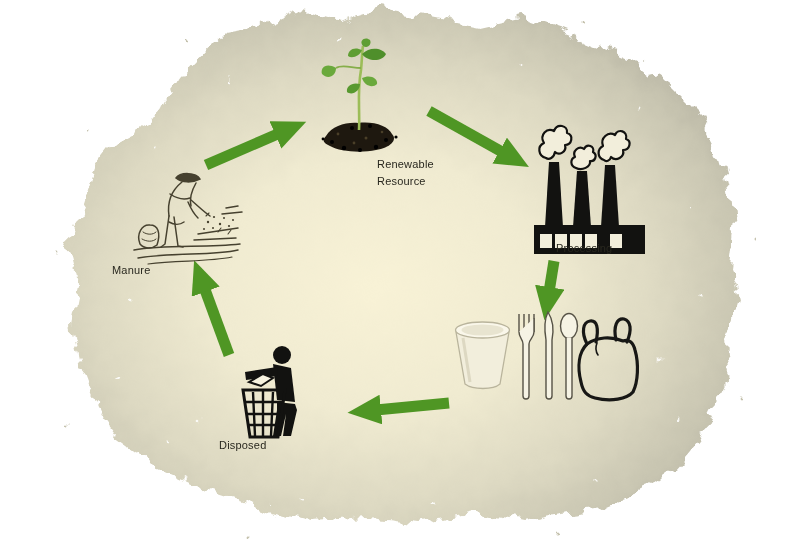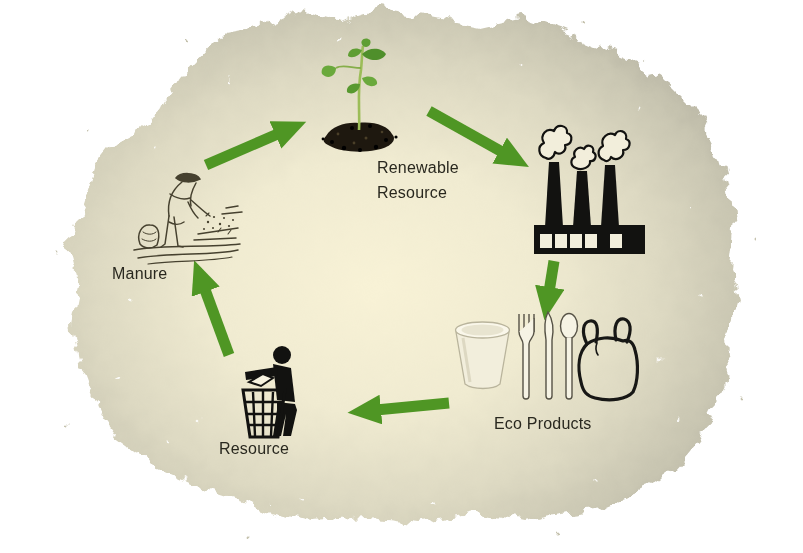--- a/index.html
+++ b/index.html
@@ -1,19 +1,19 @@
 <!DOCTYPE html>
 <html><head>
 <meta charset="utf-8">
 <style>
   html,body{margin:0;padding:0;background:#ffffff;}
   #stage{position:relative;width:803px;height:553px;overflow:hidden;background:#ffffff;
          font-family:"Liberation Sans",sans-serif;}
   #bg-svg{position:absolute;left:0;top:0;}
-  .node-label{position:absolute;color:#29281f;font-size:16px;line-height:1.55;
+  .node-label{position:absolute;color:#29281f;font-size:11px;line-height:1.55;
               letter-spacing:.2px;}
 </style>
 </head>
 <body>
 
 <div id="stage">
 
   <svg id="bg-svg" width="803" height="553" viewBox="0 0 803 553">
     <defs>
       <radialGradient id="bgGrad" cx="46%" cy="54%" r="64%">
@@ -203,16 +203,16 @@
       <path d="M9,62 C13,65 19,65 22,62 M8,69 C13,72 19,72 22,69" stroke-width="1"></path>
       <path d="M92,38 L104,36 M88,44 L108,42 M64,64 L104,58 M60,70 L102,68"></path>
       <path d="M0,80 C30,74 70,78 106,74"></path>
       <path d="M4,88 C40,82 78,86 104,80"></path>
       <path d="M14,94 C44,90 74,92 98,87" stroke-width="1.2"></path>
       <path d="M84,62 l3,-4 M94,64 l3,-4 M72,46 l3,-3" stroke-width="1.1"></path>
     </g>
   </svg>
 
   <div class="node-label" style="left:377px;top:156px;width:98px">Renewable Resource</div>
-  <div class="node-label" style="left:494px;top:412px">Eco Products</div>
-  <div class="node-label" style="left:219px;top:437px">Resource</div>
+  <div class="node-label" style="left:556px;top:240px">Processing</div>
+  <div class="node-label" style="left:219px;top:437px">Disposed</div>
   <div class="node-label" style="left:112px;top:262px">Manure</div>
 </div>
 
 </body></html>

